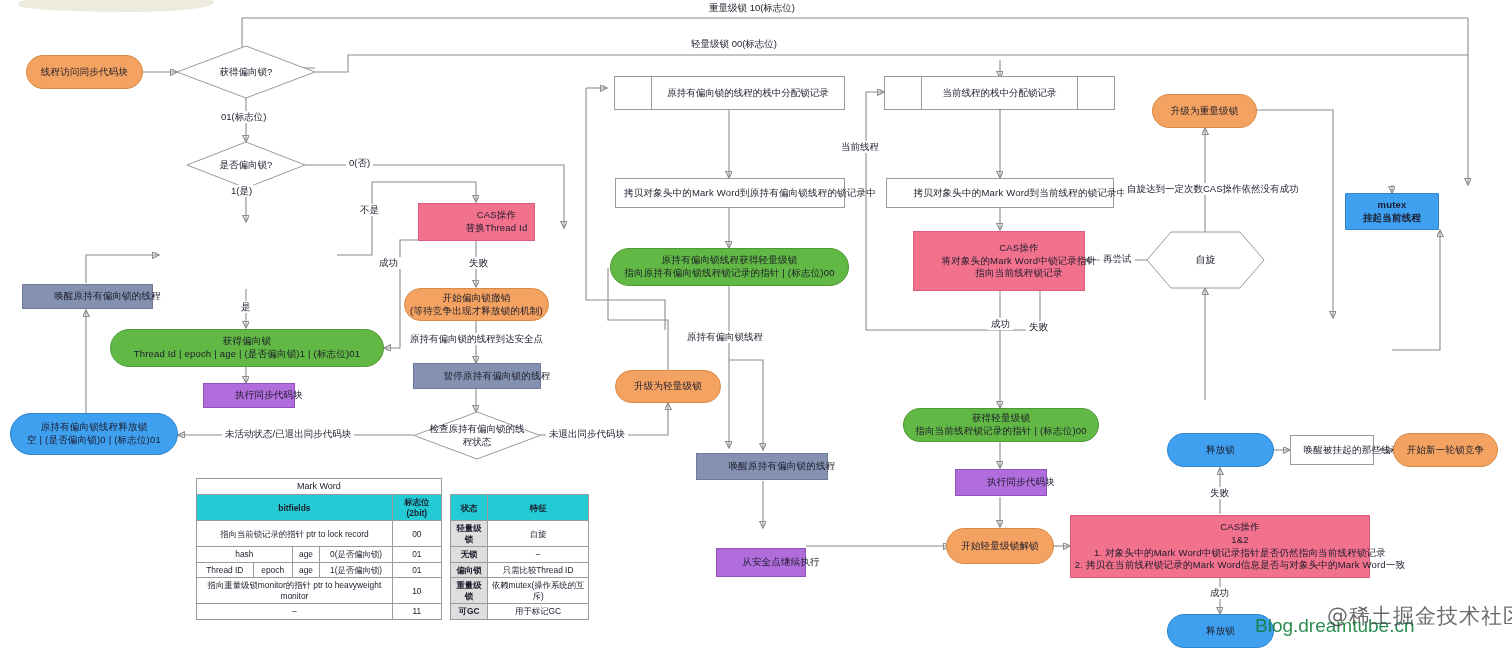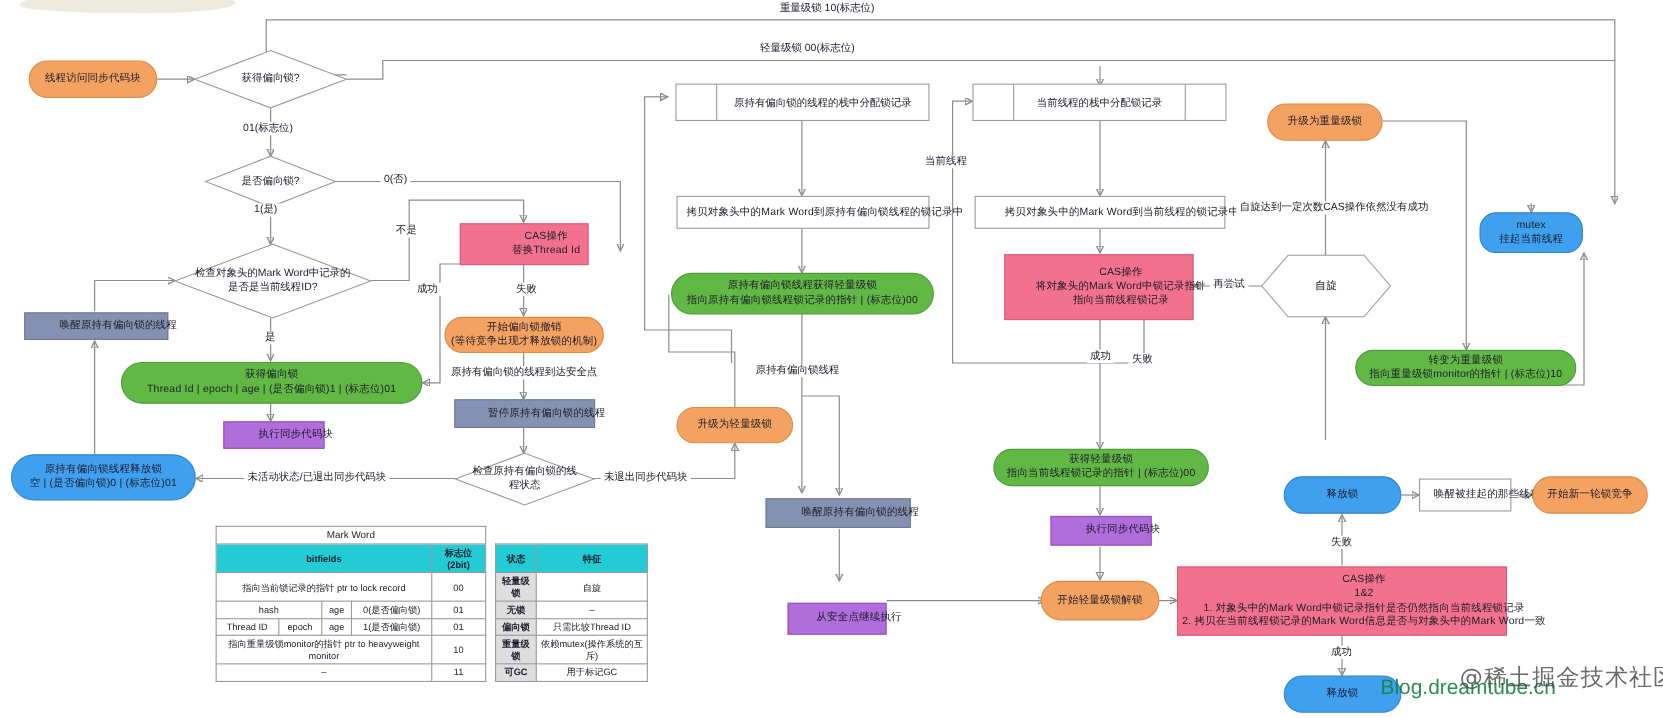--- a/index.html
+++ b/index.html
@@ -30,21 +30,21 @@
     font-size: 9.5px;
     letter-spacing: .2px;
     padding: 2px 4px;
     z-index: 5;
   }
   .node .ln { display: block; white-space: nowrap; }
 
   
   .stadium { border-radius: 999px; }
   .rect    { border-radius: 0; padding-left: 44px; }
-  .roundrect { border-radius: 15px; }
+  .roundrect { border-radius: 1px; font-weight: bold; }
 
   
   .c-orange { background:#f4a261; border:1px solid #d98b45; }
   .c-green  { background:#62b844; border:1px solid #4e9a37; }
   .c-blue   { background:#3fa0ef; border:1px solid #2f84cc; }
   .c-slate  { background:#8591b0; border:1px solid #6e7a98; }
   .c-purple { background:#b06ddb; border:1px solid #9153bb; }
   .c-pink   { background:#f2718d; border:1px solid #dd5b78; }
   .c-white  { background:#ffffff; border:1px solid #9a9a9a; }
 
@@ -291,29 +291,20 @@
 
   <div class="diamond" style="left:187px; top:142px; width:118px; height:46px;">
     <svg class="dia-svg" viewBox="0 0 118 46" preserveAspectRatio="none">
       <polygon points="59,0 118,23 59,46 0,23" fill="#ffffff" stroke="#9a9a9a" stroke-width="1"></polygon>
     </svg>
     <div class="dtxt">
         <span class="ln">是否偏向锁?</span>
       </div>
   </div>
 
-  <div class="diamond" style="left:159px; top:222px; width:178px; height:67px;">
-    <svg class="dia-svg" viewBox="0 0 178 67" preserveAspectRatio="none">
-      <polygon points="89,0 178,33.5 89,67 0,33.5" fill="#ffffff" stroke="#9a9a9a" stroke-width="1"></polygon>
-    </svg>
-    <div class="dtxt">
-      <span class="ln">检查对象头的Mark Word中记录的</span>
-      <span class="ln">是否是当前线程ID?</span>
-    </div>
-  </div>
 
   <div class="node rect c-pink" style="left:418px; top:203px; width:117px; height:38px;">
     <span class="ln">CAS操作</span>
     <span class="ln">替换Thread Id</span>
   </div>
 
   <div class="node stadium c-orange" style="left:404px; top:288px; width:145px; height:33px;">
     <span class="ln">开始偏向锁撤销</span>
     <span class="ln">(等待竞争出现才释放锁的机制)</span>
   </div>
@@ -420,24 +411,20 @@
 
   <div class="node stadium c-orange" style="left:1152px; top:94px; width:105px; height:34px;">
     <span class="ln">升级为重量级锁</span>
   </div>
 
   <div class="node roundrect c-blue" style="left:1345px; top:193px; width:94px; height:37px;">
     <span class="ln">mutex</span>
     <span class="ln">挂起当前线程</span>
   </div>
 
-  <div class="node stadium c-green" style="left:1232px; top:318px; width:201px; height:33px;">
-    <span class="ln">转变为重量级锁</span>
-    <span class="ln">指向重量级锁monitor的指针 | (标志位)10</span>
-  </div>
 
   <div class="node rect c-pink" style="left:1070px; top:515px; width:300px; height:63px;">
     <span class="ln">CAS操作</span>
     <span class="ln">1&amp;2</span>
     <span class="ln">1. 对象头中的Mark Word中锁记录指针是否仍然指向当前线程锁记录</span>
     <span class="ln">2. 拷贝在当前线程锁记录的Mark Word信息是否与对象头中的Mark Word一致</span>
   </div>
 
   <div class="node stadium c-blue" style="left:1167px; top:433px; width:107px; height:34px;">
     <span class="ln">释放锁</span>

